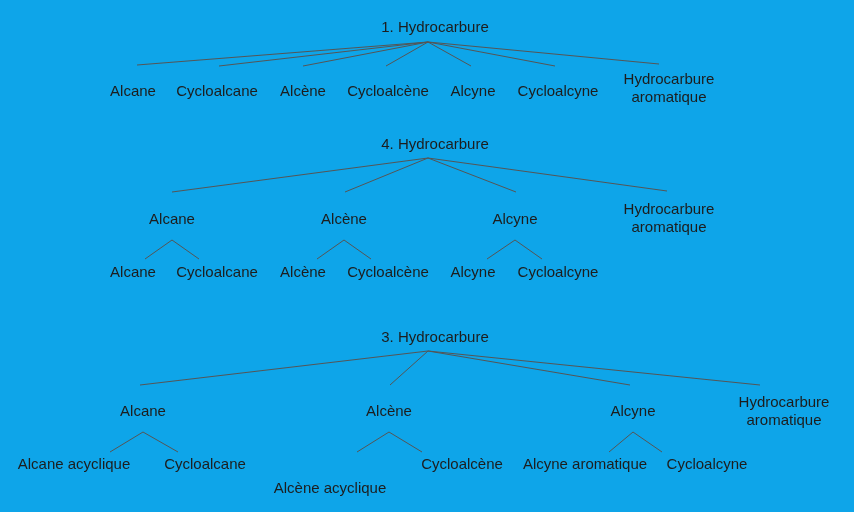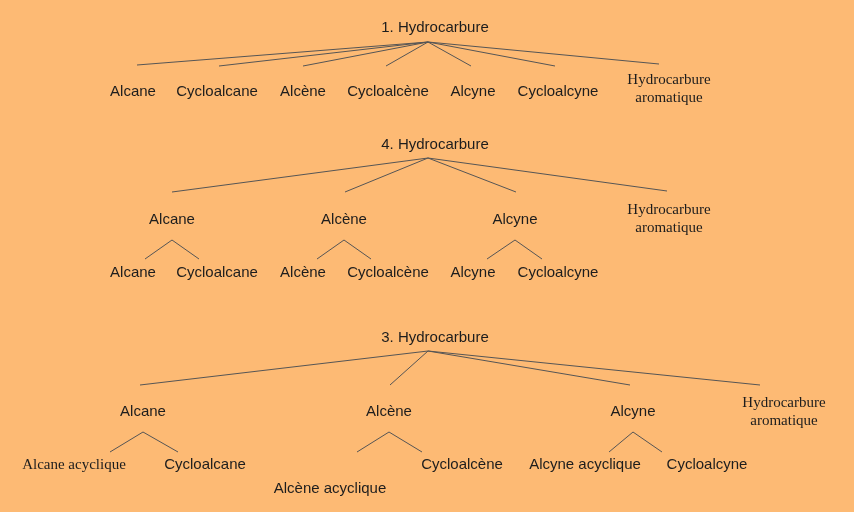--- a/index.html
+++ b/index.html
@@ -12,21 +12,21 @@
     width: 854px;
     height: 512px;
     overflow: hidden;
     font-family: "Liberation Sans", sans-serif;
     color: #1a1a1a;
   }
   #canvas {
     position: relative;
     width: 854px;
     height: 512px;
-    background: #fdba74;
+    background: #0ea5e9;
   }
   #edges {
     position: absolute;
     left: 0;
     top: 0;
     width: 854px;
     height: 512px;
     pointer-events: none;
   }
   .node {
@@ -37,21 +37,20 @@
     line-height: 1.22;
     font-size: 15px;
     color: #1d1d1d;
   }
   .node.title {
     font-size: 15px;
   }
   .node.wrap {
     white-space: normal;
     width: 118px;
-    font-family: Liberation Serif, serif;
   }
 </style>
 </head>
 <body>
 
 <div id="canvas">
   <svg id="edges" viewBox="0 0 854 512" xmlns="http://www.w3.org/2000/svg">
       <line x1="428" y1="42" x2="137" y2="65" stroke="#555555" stroke-width="1"></line>
       <line x1="428" y1="42" x2="219" y2="66" stroke="#555555" stroke-width="1"></line>
       <line x1="428" y1="42" x2="303" y2="66" stroke="#555555" stroke-width="1"></line>
@@ -95,23 +94,23 @@
       <div class="node" style="left: 217px; top: 272px;">Cycloalcane</div>
       <div class="node" style="left: 344px; top: 219px;">Alcène</div>
       <div class="node" style="left: 303px; top: 272px;">Alcène</div>
       <div class="node" style="left: 388px; top: 272px;">Cycloalcène</div>
       <div class="node" style="left: 515px; top: 219px;">Alcyne</div>
       <div class="node" style="left: 473px; top: 272px;">Alcyne</div>
       <div class="node" style="left: 558px; top: 272px;">Cycloalcyne</div>
       <div class="node wrap" style="left: 669px; top: 218px;">Hydrocarbure aromatique</div>
       <div class="node title" style="left: 435px; top: 337px;">3. Hydrocarbure</div>
       <div class="node" style="left: 143px; top: 411px;">Alcane</div>
-      <div class="node" style="left: 74px; top: 464px; font-family: Liberation Serif, serif;">Alcane acyclique</div>
+      <div class="node" style="left: 74px; top: 464px;">Alcane acyclique</div>
       <div class="node" style="left: 205px; top: 464px;">Cycloalcane</div>
       <div class="node" style="left: 389px; top: 411px;">Alcène</div>
       <div class="node" style="left: 330px; top: 488px;">Alcène acyclique</div>
       <div class="node" style="left: 462px; top: 464px;">Cycloalcène</div>
       <div class="node" style="left: 633px; top: 411px;">Alcyne</div>
-      <div class="node" style="left: 585px; top: 464px;">Alcyne acyclique</div>
+      <div class="node" style="left: 585px; top: 464px;">Alcyne aromatique</div>
       <div class="node" style="left: 707px; top: 464px;">Cycloalcyne</div>
       <div class="node wrap" style="left: 784px; top: 411px;">Hydrocarbure aromatique</div>
     </div>
 </div>
 
 </body></html>

